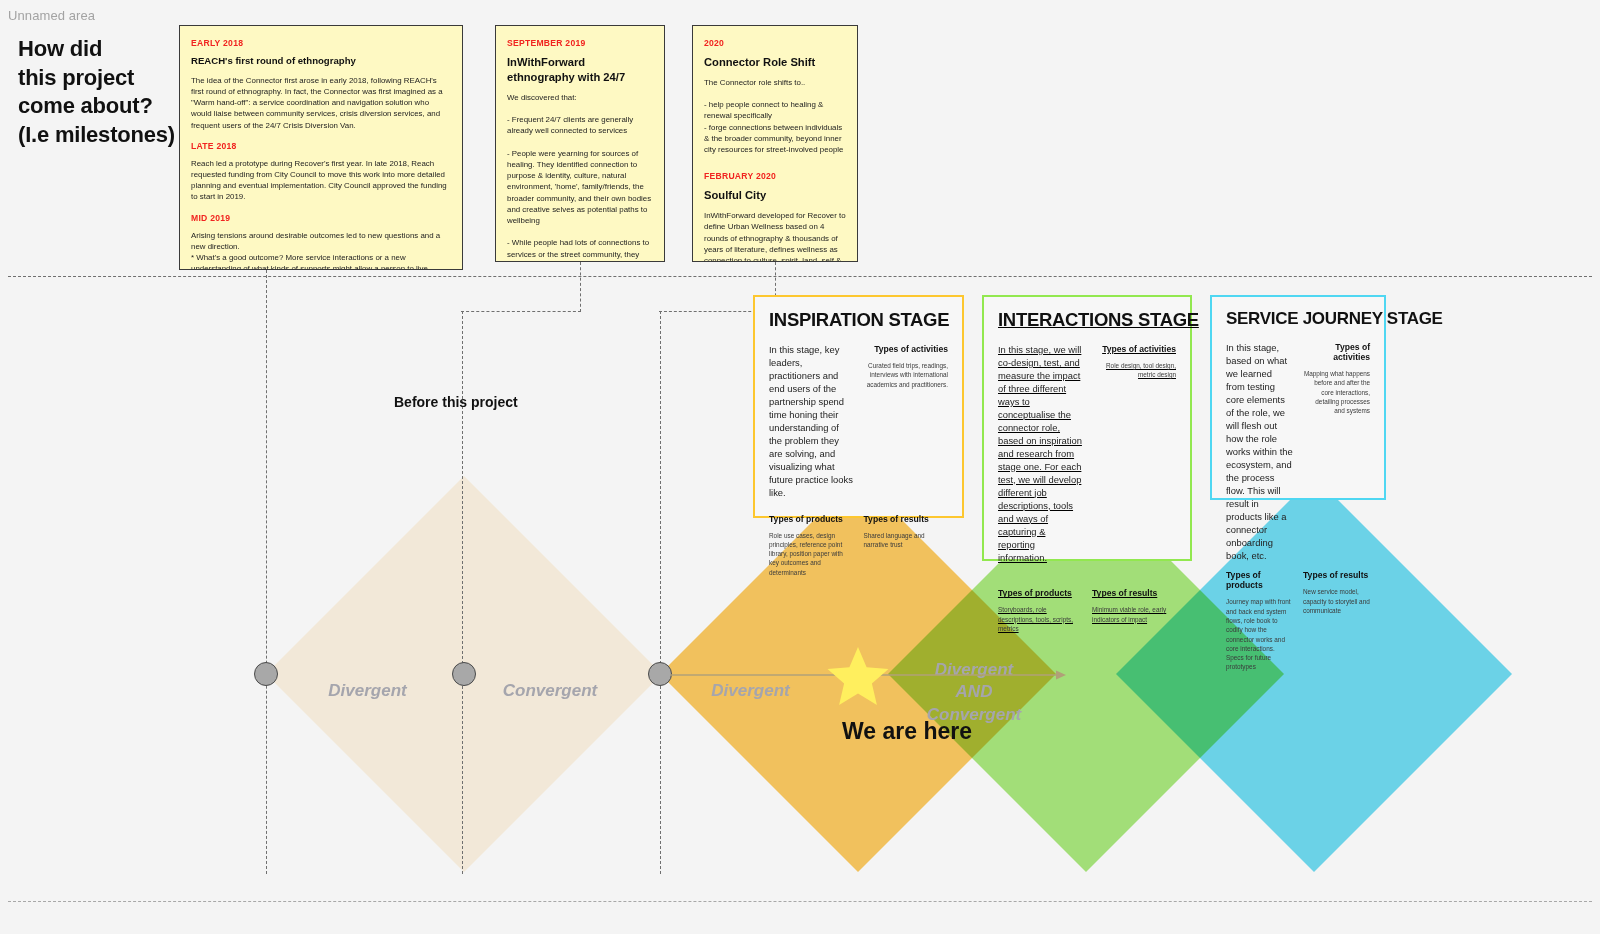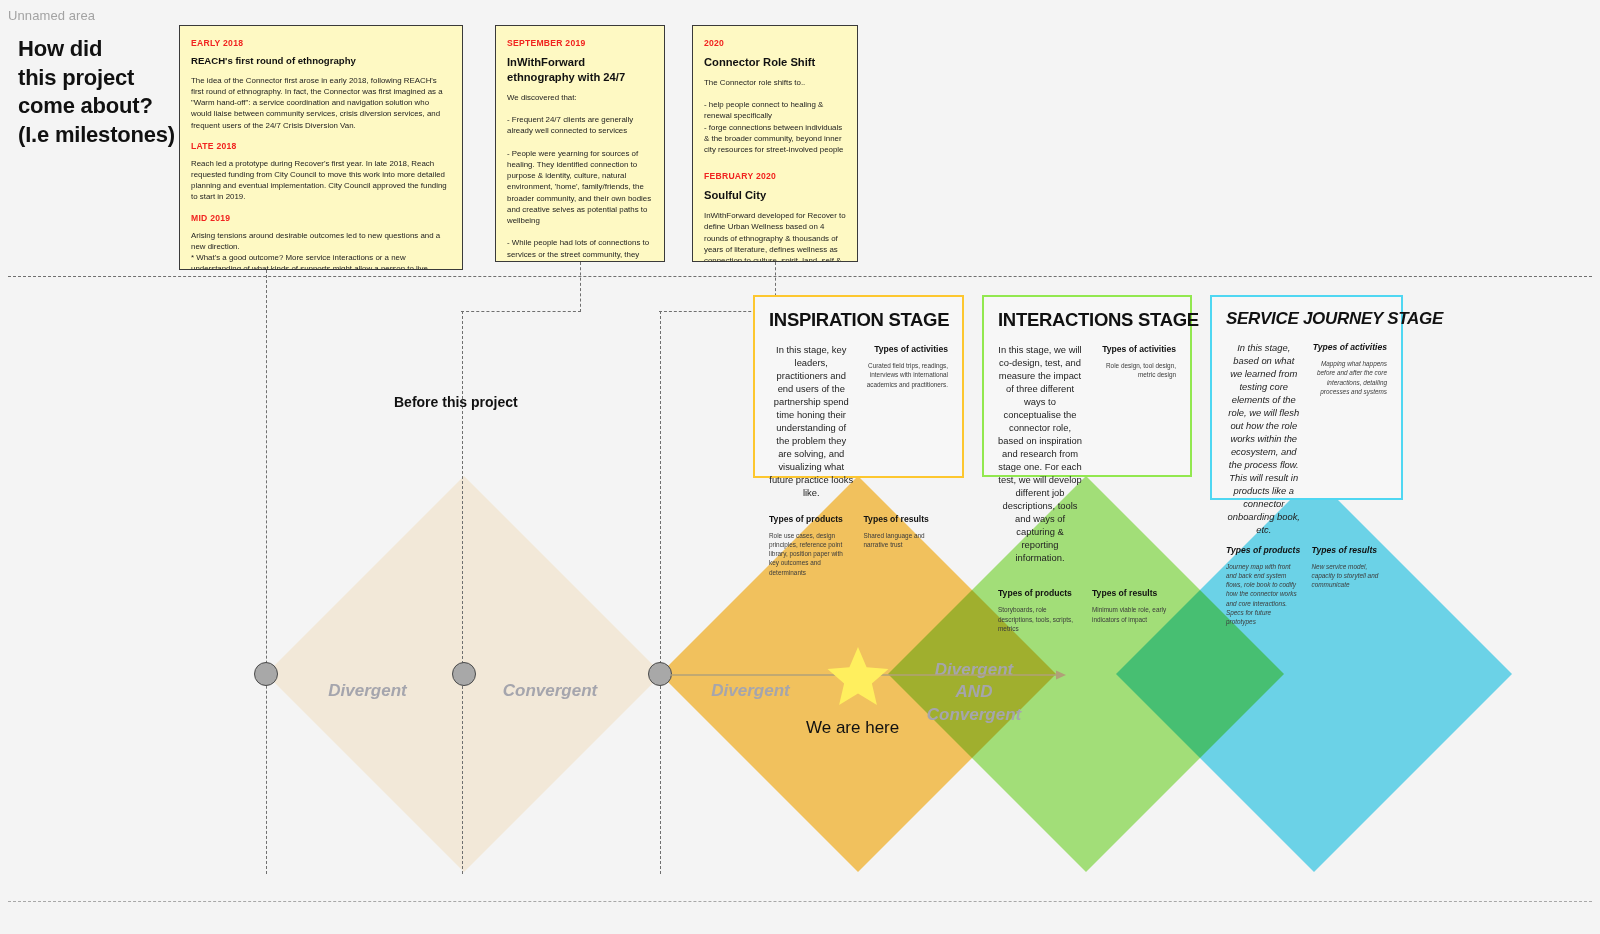--- a/index.html
+++ b/index.html
@@ -78,21 +78,21 @@
     font-size: 18.5px; font-weight: 700; color: #111;
     letter-spacing: -.3px; margin-bottom: 13px; white-space: nowrap;
   }
   .s-grid {
     display: grid;
     grid-template-columns: 1fr 1fr;
     column-gap: 10px;
   }
   .s-intro {
     font-size: 9.4px; color: #222; line-height: 1.38;
-    grid-column: 1; grid-row: 1; text-align: center;
+    grid-column: 1; grid-row: 1;
   }
   .s-col-b { grid-column: 2; grid-row: 1; text-align: right; }
   .s-blk-prod { grid-column: 1; grid-row: 2; padding-top: 14px; }
   .s-blk-res  { grid-column: 2; grid-row: 2; padding-top: 14px; }
   .s-h {
     font-size: 8.6px; font-weight: 700; color: #111; margin-bottom: 7px;
   }
   .s-p {
     font-size: 6.4px; color: #3b3b3b; line-height: 1.45;
   }
@@ -123,21 +123,21 @@
 
   .dlabel {
     position: absolute;
     font-size: 17px; font-style: italic; font-weight: 700;
     color: #a5a5ad; z-index: 9; white-space: pre-line;
     text-align: center; line-height: 1.32;
   }
 
   #we-are-here {
     position: absolute; z-index: 12;
-    font-size: 17px; font-weight: 400; color: #111;
+    font-size: 23px; font-weight: 700; color: #111; margin-left: 36px;
   }
 
   #star { position: absolute; z-index: 11; }
   #arrow { position: absolute; z-index: 10; }
 </style>
 </head>
 <body>
 
 <div id="canvas">
 
@@ -197,59 +197,59 @@
     <div class="m-title big">Soulful City</div>
     <div class="m-body">InWithForward developed for Recover to define Urban Wellness based on 4 rounds of ethnography &amp; thousands of years of literature, defines wellness as connection to culture, spirit, land, self &amp; body, the human project, and family, friends &amp; community</div>
   </div>
 
   <div class="lead-heading" id="heading-how">How did
 this project
 come about?
 (I.e milestones)</div>
   <div id="before-label">Before this project</div>
 
-  <div class="scard" style="left:753px; top:295px; width:211px; height:183px; border:2.6px solid #fdc72f;">
+  <div class="scard" style="left:753px; top:295px; width:211px; height:223px; border:2.6px solid #fdc72f;">
     <div class="s-title">INSPIRATION STAGE</div>
     <div class="s-grid">
       <div class="s-intro">In this stage, key leaders, practitioners and end users of the partnership spend time honing their understanding of the problem they are solving, and visualizing what future practice looks like.</div>
       <div class="s-col-b">
         <div class="s-h">Types of activities</div>
         <div class="s-p">Curated field trips, readings, interviews with international academics and practitioners.</div>
       </div>
       <div class="s-blk-prod">
         <div class="s-h">Types of products</div>
         <div class="s-p">Role use cases, design principles, reference point library, position paper with key outcomes and determinants</div>
       </div>
       <div class="s-blk-res">
         <div class="s-h">Types of results</div>
         <div class="s-p">Shared language and narrative trust</div>
       </div>
     </div>
   </div>
 
-  <div class="scard" style="left:982px; top:295px; width:210px; height:182px; border:2.6px solid #92e84f;">
+  <div class="scard" style="left:982px; top:295px; width:210px; height:266px; border:2.6px solid #92e84f;text-decoration:underline;">
     <div class="s-title">INTERACTIONS STAGE</div>
     <div class="s-grid">
       <div class="s-intro">In this stage, we will co-design, test, and measure the impact of three different ways to conceptualise the connector role, based on inspiration and research from stage one. For each test, we will develop different job descriptions, tools and ways of capturing &amp; reporting information.</div>
       <div class="s-col-b">
         <div class="s-h">Types of activities</div>
         <div class="s-p">Role design, tool design, metric design</div>
       </div>
       <div class="s-blk-prod" style="padding-top:24px;">
         <div class="s-h">Types of products</div>
         <div class="s-p">Storyboards, role descriptions, tools, scripts, metrics</div>
       </div>
       <div class="s-blk-res" style="padding-top:24px;">
         <div class="s-h">Types of results</div>
         <div class="s-p">Minimum viable role, early indicators of impact</div>
       </div>
     </div>
   </div>
 
-  <div class="scard" style="left:1210px; top:295px; width:193px; height:205px; border:2.6px solid #4fd7f2;font-style:italic;">
+  <div class="scard" style="left:1210px; top:295px; width:176px; height:205px; border:2.6px solid #4fd7f2;">
     <div class="s-title" style="font-size:17px;">SERVICE JOURNEY STAGE</div>
     <div class="s-grid">
       <div class="s-intro">In this stage, based on what we learned from testing core elements of the role, we will flesh out how the role works within the ecosystem, and the process flow. This will result in products like a connector onboarding book, etc.</div>
       <div class="s-col-b">
         <div class="s-h">Types of activities</div>
         <div class="s-p">Mapping what happens before and after the core interactions, detailing processes and systems</div>
       </div>
       <div class="s-blk-prod" style="padding-top:8px;">
         <div class="s-h">Types of products</div>
         <div class="s-p">Journey map with front and back end system flows, role book to codify how the connector works and core interactions. Specs for future prototypes</div>

